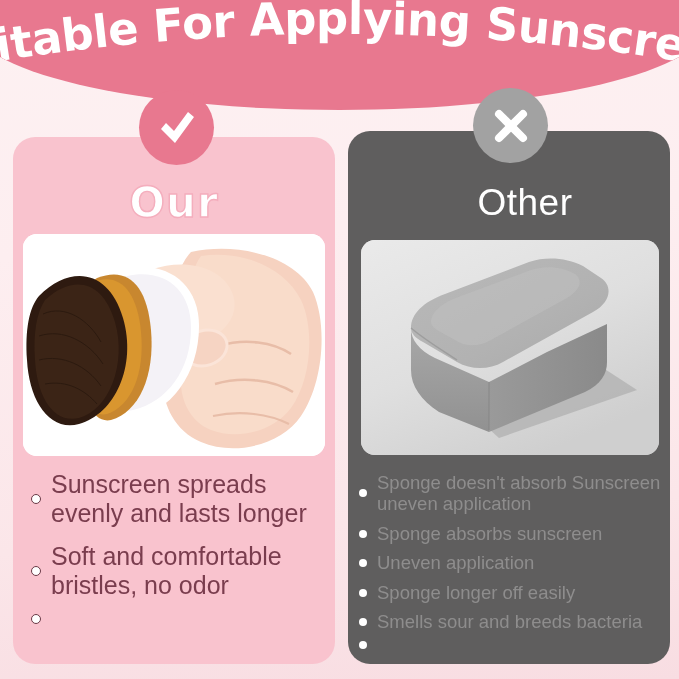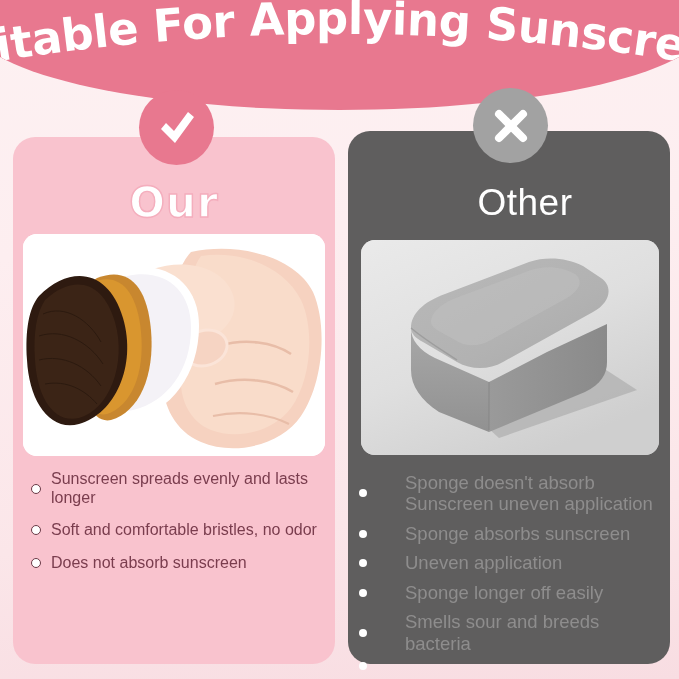--- a/index.html
+++ b/index.html
@@ -187,21 +187,20 @@
   }
   .bullet-row {
     display: flex;
     align-items: center;
   }
   .bullets.left .bullet-row {
     margin-bottom: 14px;
   }
   .bullets.right .bullet-row {
     margin-bottom: 8px;
-    gap: 28px;
   }
   .dot {
     flex: 0 0 auto;
     border-radius: 50%;
     margin-right: 10px;
   }
   .bullets.left .dot {
     width: 8px;
     height: 8px;
     background: #ffffff;
@@ -210,21 +209,21 @@
   .bullets.right .dot {
     width: 8px;
     height: 8px;
     background: #ffffff;
   }
   .bullet-text {
     font-family: "Liberation Sans", sans-serif;
     line-height: 1.16;
   }
   .bullets.left .bullet-text {
-    font-size: 16px;
+    font-size: 25px;
     color: #7a3d4e;
   }
   .bullets.right .bullet-text {
     font-size: 18.5px;
     color: #8e8d8d;
   }
 </style>
 </head>
 <body>
 
@@ -358,21 +357,20 @@
       <div class="bullet-row">
         <span class="dot"></span>
         <span class="bullet-text">Sunscreen spreads evenly and lasts longer</span>
       </div>
       <div class="bullet-row">
         <span class="dot"></span>
         <span class="bullet-text">Soft and comfortable bristles, no odor</span>
       </div>
       <div class="bullet-row">
         <span class="dot"></span>
-        <span class="bullet-text">Does not absorb sunscreen</span>
       </div>
     </div>
 
     <div class="bullets right">
       <div class="bullet-row">
         <span class="dot"></span>
         <span class="bullet-text">Sponge doesn't absorb Sunscreen uneven application</span>
       </div>
       <div class="bullet-row">
         <span class="dot"></span>

